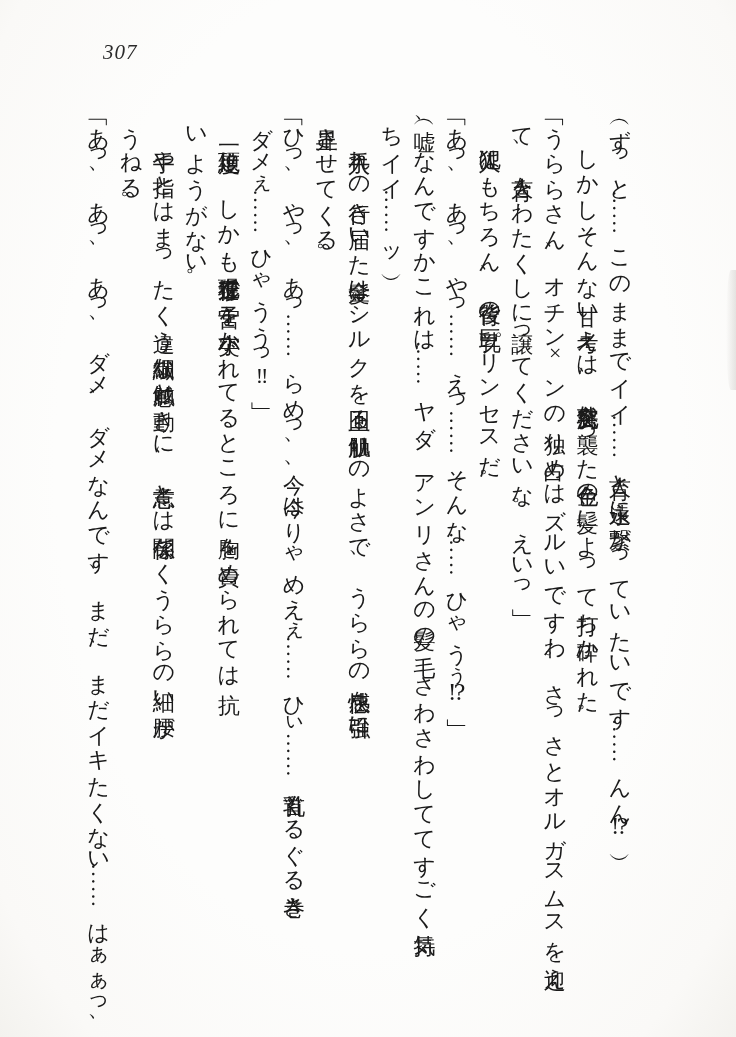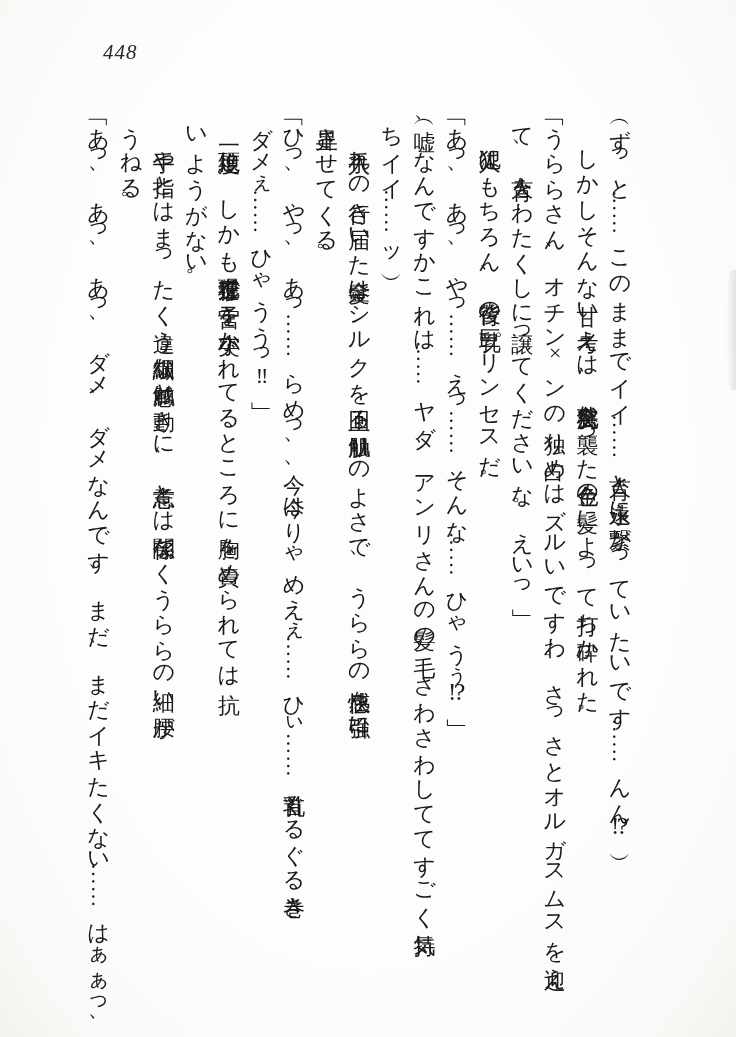--- a/index.html
+++ b/index.html
@@ -60,21 +60,21 @@
   .text-block p.line.indent {
     text-indent: 1em;
   }
 </style>
 </head>
 <body>
 
 <div class="page">
   <div class="edge-smudge"></div>
 
-  <div class="page-number">448</div>
+  <div class="page-number">307</div>
 
   <div class="text-block">
     <p class="line">（ずっと……このままでイイ……育人と永遠に繋がっていたいです……んん⁉）</p>
     <p class="line indent">しかしそんな甘い考えは、突然乳房を襲った金色の髪によって打ち砕かれた。</p>
     <p class="line">「うららさん、オチン×ンの独り占めはズルいですわ。さっさとオルガスムスを迎え</p>
     <p class="line">て、育人をわたくしに譲ってくださいな。えいっ」</p>
     <p class="line indent">犯人はもちろん、背後の巨乳プリンセスだ。</p>
     <p class="line">「あっ、あっ、やっ……えっ……そんな……ひゃうぅ⁉」</p>
     <p class="line">（嘘、なんですかこれは……ヤダ、アンリさんの髪の毛、さわさわしててすごく気持</p>
     <p class="line">ちイイ……ッ）</p>

